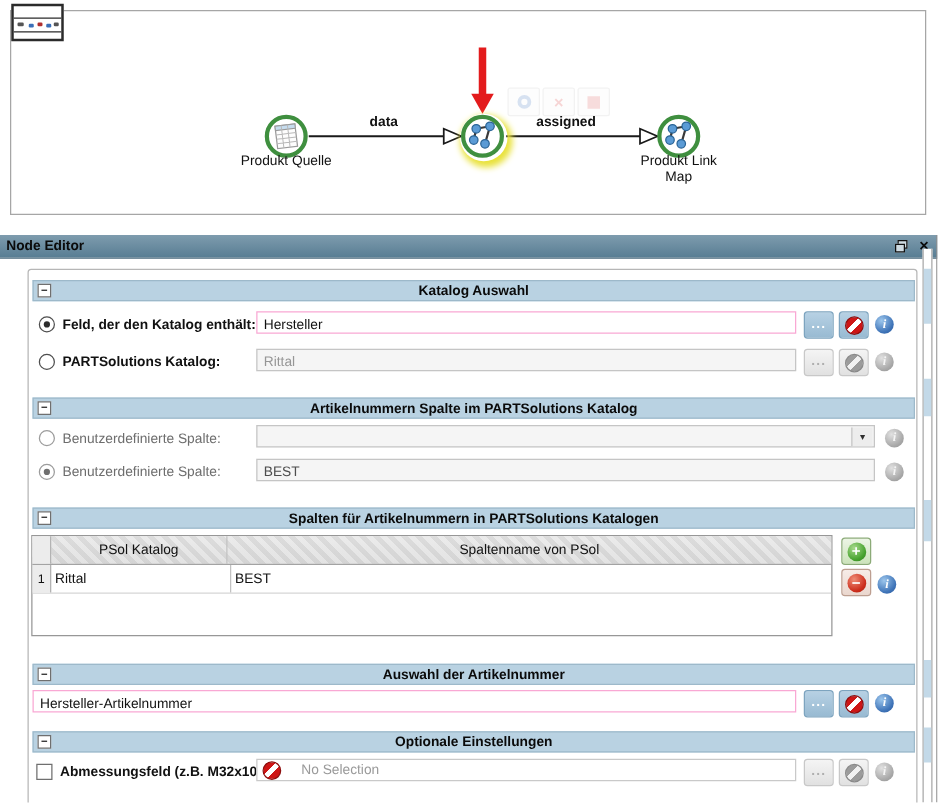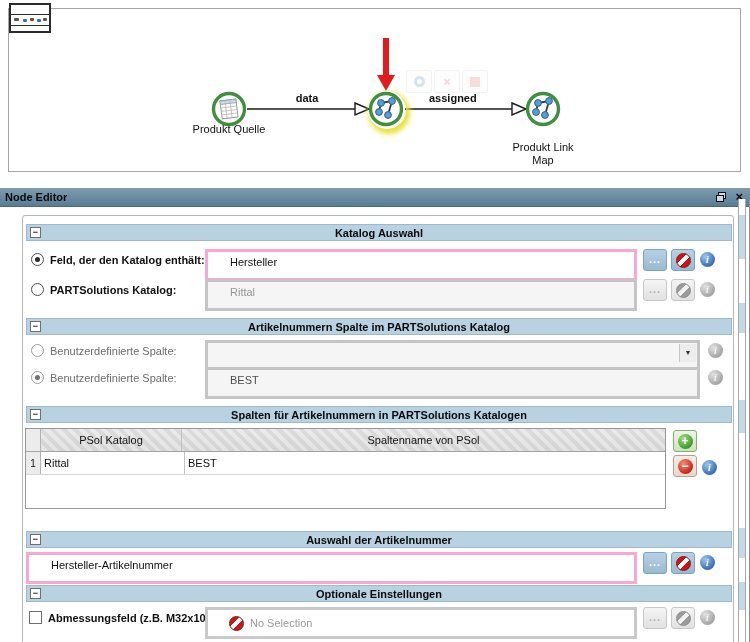--- a/index.html
+++ b/index.html
@@ -36,22 +36,22 @@
          display:flex;align-items:center;justify-content:center;font-weight:bold;color:#0a0a0a}
   .colbox{position:absolute;left:3px;top:2px;width:11px;height:11px;background:#fff;border:1px solid #6f6f6f;
           box-sizing:border-box;font-size:9px;line-height:8px;text-align:center;color:#222}
   .lbl{font-weight:bold;line-height:22px;white-space:nowrap}
   .lbl.gray{font-weight:normal;color:#6d6d6d}
   .radio{width:13px;height:13px;border-radius:50%;border:1px solid #4e4e4e;background:#fff;box-sizing:border-box}
   .radio.sel:after{content:"";display:block;width:5px;height:5px;border-radius:50%;background:#2c2c2c;margin:3px}
   .radio.dis{border-color:#9c9c9c}
   .radio.dis.sel:after{background:#6f6f6f}
   .chk{width:13px;height:13px;border:1px solid #6f6f6f;background:#fff;box-sizing:border-box}
-  .field{height:32px;box-sizing:border-box;background:#fff;border:3px solid #f9a8d4;line-height:20px;
-         padding:0 22px;white-space:nowrap;overflow:hidden}
+  .field{height:18px;box-sizing:border-box;background:#fff;border:1px solid #f9a8d4;line-height:20px;
+         padding:0 5px;white-space:nowrap;overflow:hidden}
   .field.dis{background:#f5f5f5;border-color:#c5c5c5;color:#969696}
   .combo-arrow{position:absolute;right:1px;top:1px;width:16px;height:18px;display:flex;align-items:center;
                justify-content:center;font-size:7px;color:#2f2f2f;background:#ededed;border-left:1px solid #c5c5c5}
   .btn{width:24px;height:22px;border-radius:3px;box-sizing:border-box;display:flex;align-items:center;justify-content:center}
   .btn.on{background:linear-gradient(#b7d1e4,#98bad2);border:1px solid #7da4bf}
   .btn.off{background:linear-gradient(#f4f4f4,#e1e1e1);border:1px solid #c8c8c8}
   .dots{color:#fff;font-weight:bold;letter-spacing:1px;line-height:8px;height:10px}
   .btn.off .dots{color:#aeaeae}
   .noentry{width:15px;height:15px;border-radius:50%;box-sizing:border-box;border:1px solid #8d0e0e;
            background:linear-gradient(135deg,#ce1515 0 38%,#fff 38% 60%,#ce1515 60% 100%)}
@@ -137,21 +137,21 @@
   <div class="abs" style="left:516px;top:82px;width:36px;height:36px">
     <svg width="36" height="36">
       <circle cx="18" cy="18" r="15.5" fill="#fff" stroke="#3f8f3f" stroke-width="3.4"></circle>
       <path d="M13 12 L24 10 M24 10 L20 24 M13 12 L11 21" stroke="#3a3a3a" stroke-width="1.8" fill="none"></path>
       <circle cx="13" cy="12" r="3.4" fill="#5b9bd5" stroke="#2a6496" stroke-width="1"></circle>
       <circle cx="24" cy="10" r="3.4" fill="#5b9bd5" stroke="#2a6496" stroke-width="1"></circle>
       <circle cx="11" cy="21" r="3.4" fill="#5b9bd5" stroke="#2a6496" stroke-width="1"></circle>
       <circle cx="20" cy="24" r="3.4" fill="#5b9bd5" stroke="#2a6496" stroke-width="1"></circle>
     </svg>
   </div>
-  <div class="abs node-label" style="left:469px;top:132px">
+  <div class="abs node-label" style="left:469px;top:114px">
     <div>Produkt Link</div>
     <div>Map</div>
   </div>
 </div>
 
 <div class="abs mini">
   <div class="ln" style="top:9px"></div>
   <div class="ln" style="top:20px"></div>
   <span class="tick" style="left:3px;top:13px;width:5px;background:#555"></span>
   <span class="tick" style="left:12px;top:14px;width:4px;background:#3a6fb8"></span>
@@ -257,21 +257,21 @@
     <div class="noentry"></div>
   </div>
 <div class="abs info" style="left:700px;top:555px">i</div>
 
 <div class="abs sec-h" style="top:585px">
   <div class="colbox">−</div>
   <span>Optionale Einstellungen</span>
 </div>
 <div class="abs chk" style="left:29px;top:611px"></div>
 <div class="abs lbl" style="left:48px;top:607px">Abmessungsfeld (z.B. M32x100):</div>
-<div class="abs field" style="left:205px;top:607px;width:432px;border-color:#c9c9c9;display:flex;align-items:center;gap:6px">
+<div class="abs field" style="left:205px;top:607px;width:432px;border-color:#c9c9c9;display:flex;align-items:center;gap:16px">
   <span class="noentry" style="flex:none;margin-left:-1px"></span>
   <span style="color:#9a9a9a">No Selection</span>
 </div>
 <div class="abs btn off" style="left:643px;top:607px">
     <span class="dots">...</span>
   </div>
 <div class="abs btn off" style="left:671px;top:607px">
     <div class="noentry gray"></div>
   </div>
 <div class="abs info gray" style="left:700px;top:610px">i</div>

